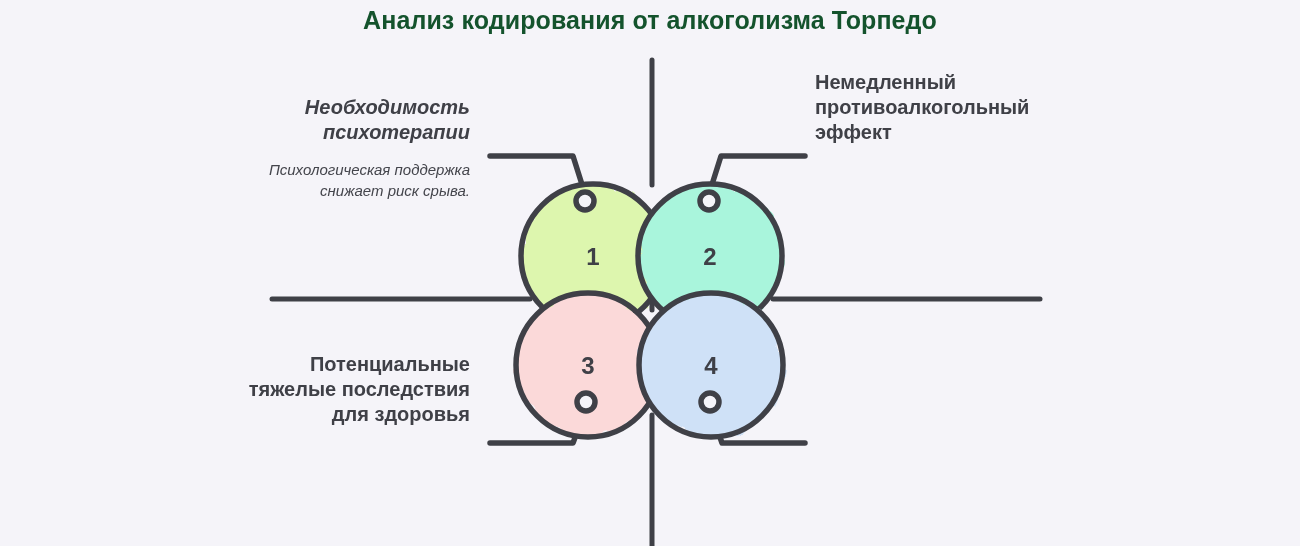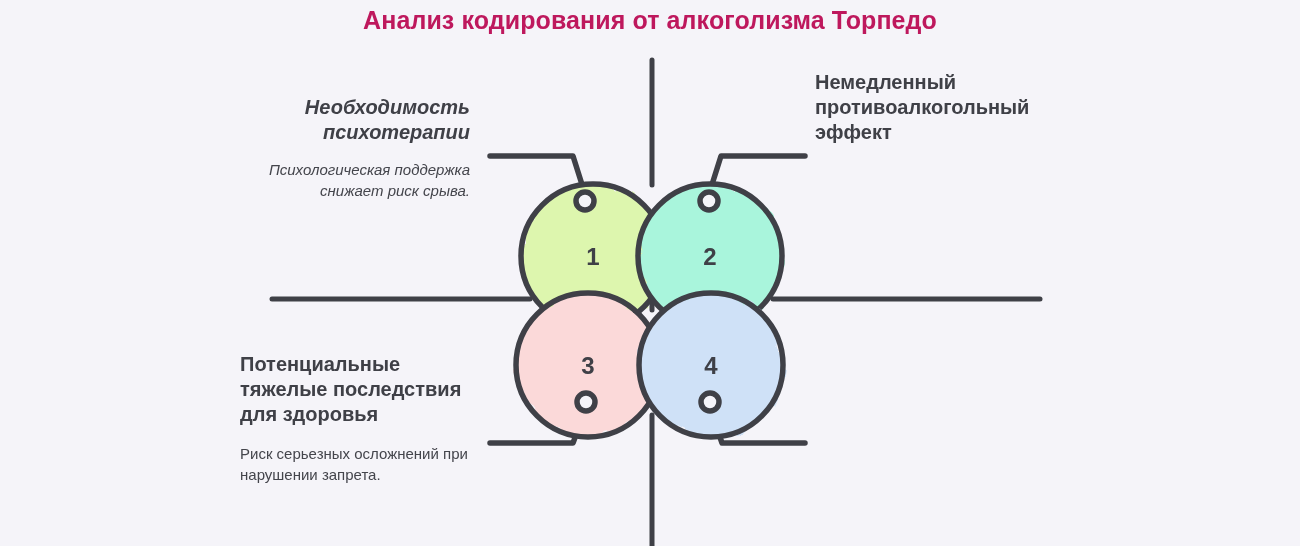--- a/index.html
+++ b/index.html
@@ -24,21 +24,21 @@
 
   
   #title {
     position: absolute;
     left: 0;
     top: 6px;
     width: 1300px;
     text-align: center;
     font-size: 25px;
     font-weight: bold;
-    color: #be185d;
+    color: #14532d;
     letter-spacing: 0.1px;
   }
 
   
   #diagram {
     position: absolute;
     left: 0;
     top: 0;
   }
 
@@ -76,21 +76,21 @@
     width: 250px;
     text-align: left;
   }
   #q2 .body { margin-top: 15px; }
 
   
   #q3 {
     left: 240px;
     top: 352px;
     width: 230px;
-    text-align: left;
+    text-align: right;
   }
   #q3 .body { margin-top: 16px; }
 
   
   #q4 {
     left: 815px;
     top: 358px;
     width: 250px;
     text-align: left;
   }
@@ -174,17 +174,16 @@
     <div class="head">Необходимость психотерапии</div>
     <div class="body">Психологическая поддержка снижает риск срыва.</div>
   </div>
 
   <div class="block" id="q2">
     <div class="head">Немедленный противоалкогольный эффект</div>
   </div>
 
   <div class="block" id="q3">
     <div class="head">Потенциальные тяжелые последствия для здоровья</div>
-    <div class="body">Риск серьезных осложнений при нарушении запрета.</div>
   </div>
 
 
 </div>
 
 </body></html>

